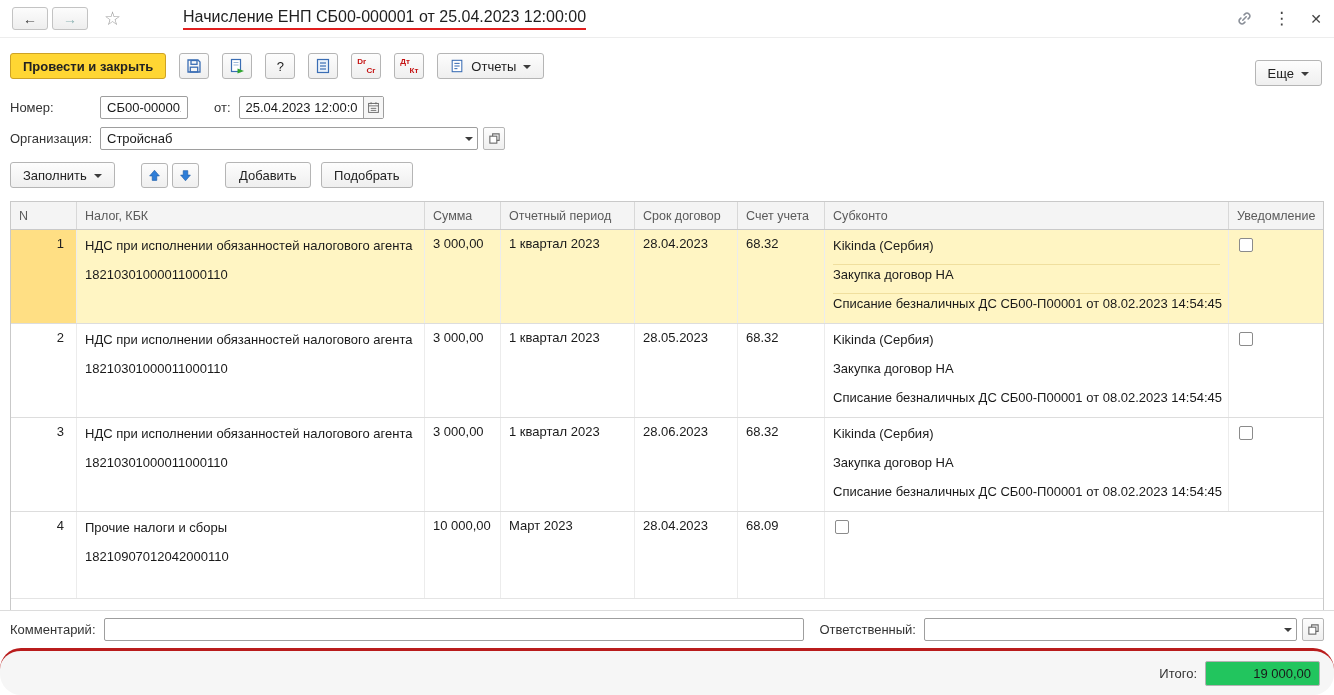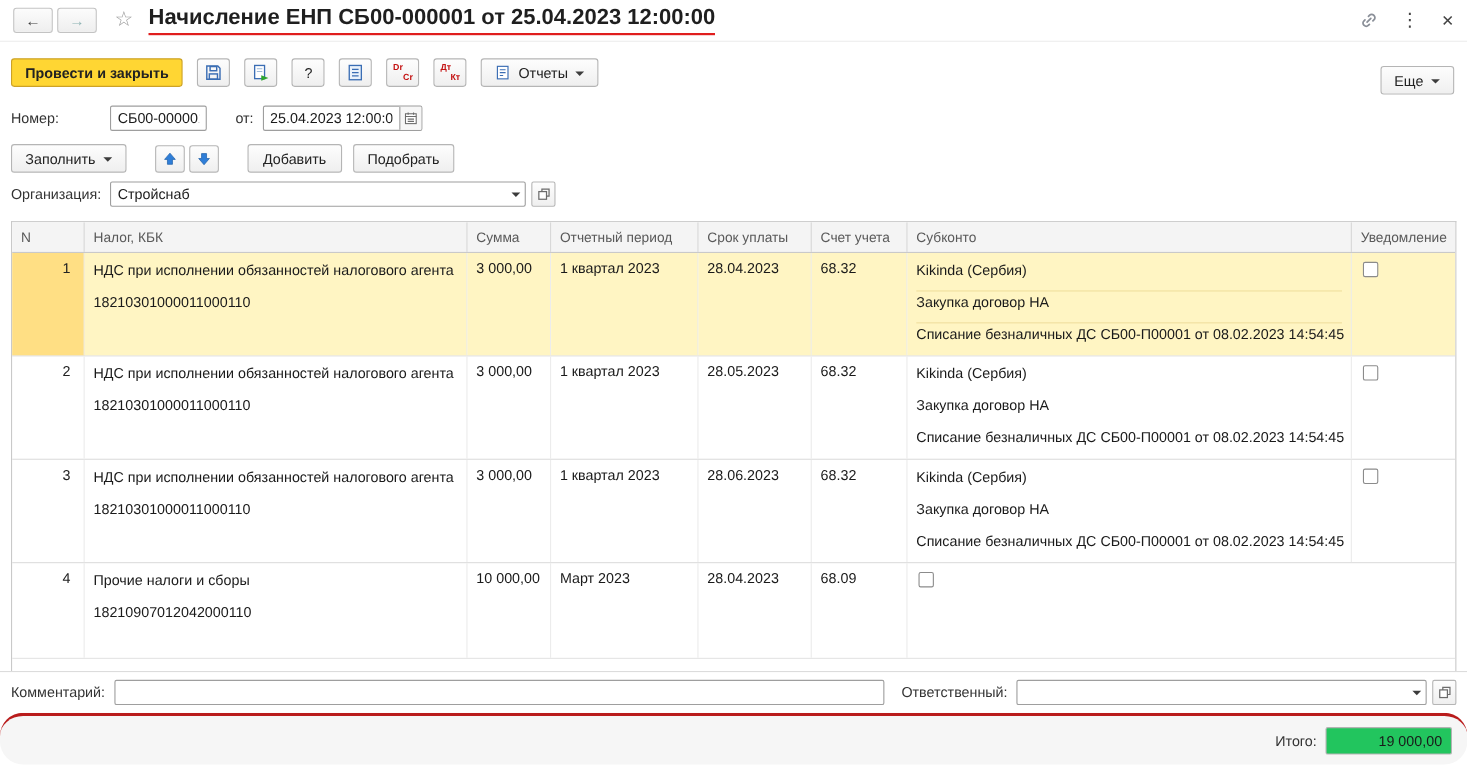--- a/index.html
+++ b/index.html
@@ -14,22 +14,22 @@
   
   .titlebar { height:38px; display:flex; align-items:center; padding:0 12px; border-bottom:1px solid #ededed; }
   .nav-btn {
     width:36px; height:23px; border:1px solid #c3c3c3; border-radius:3px;
     background:linear-gradient(#fcfcfc,#eeeeee); display:flex; align-items:center; justify-content:center;
     font-size:14px; color:#3a3a3a; padding:0; margin-right:4px; cursor:pointer;
   }
   .nav-btn.fwd span { color:#8fb4b4; }
   .star { margin:0 14px 0 12px; color:#9a9a9a; font-size:19px; line-height:1; cursor:pointer; }
   .doc-title {
-    font-size:20px; font-weight:700; color:#1f1f1f; white-space:nowrap;
-    border-bottom:2px solid var(--underline,#e01e1e); padding-bottom:2px;
+    font-size:16px; font-weight:400; color:#1f1f1f; white-space:nowrap;
+    border-bottom:2px solid var(--underline,#e01e1e); padding-bottom:2px;margin-left:48px;
   }
   .tb-right { margin-left:auto; display:flex; align-items:center; gap:20px; }
   .tb-right .dots { font-size:17px; color:#444; cursor:pointer; }
   .tb-right .close { font-size:14px; color:#444; cursor:pointer; }
   .tb-right .link-ic { display:flex; cursor:pointer; }
 
   
   .toolbar { display:flex; align-items:center; padding:8px 12px 6px 10px; gap:13px; }
   .btn {
     border:1px solid #b5b5b5; border-radius:3px; background:linear-gradient(#fdfdfd,#efefef);
@@ -217,66 +217,66 @@
           <line x1="2" y1="6" x2="14" y2="6"></line>
           <line x1="5" y1="1.5" x2="5" y2="4"></line>
           <line x1="11" y1="1.5" x2="11" y2="4"></line>
           <line x1="4.5" y1="9" x2="11.5" y2="9"></line>
           <line x1="4.5" y1="11.5" x2="11.5" y2="11.5"></line>
         </svg>
       </span>
     </div>
   </div>
 
-  <div class="frow commands">
-    <button class="btn">
-      <span>Заполнить</span>
-      <span class="caret"></span>
-    </button>
-    <button class="arrow-btn" style="margin-left:26px;">
-      <svg width="13" height="13" viewBox="0 0 16 16">
-          <path d="M8 1.5 L14 8.5 H10.8 V14 H5.2 V8.5 H2 Z" fill="#2f7ed8" stroke="#1f5fa8" stroke-width="0.8"></path>
-        </svg>
-    </button>
-    <button class="arrow-btn" style="margin-left:4px;">
-      <svg width="13" height="13" viewBox="0 0 16 16">
-          <path d="M8 14.5 L2 7.5 H5.2 V2 H10.8 V7.5 H14 Z" fill="#2f7ed8" stroke="#1f5fa8" stroke-width="0.8"></path>
-        </svg>
-    </button>
-    <button class="btn" style="margin-left:26px; width:86px;">
-      <span>Добавить</span>
-    </button>
-    <button class="btn" style="margin-left:10px; width:92px;">
-      <span>Подобрать</span>
-    </button>
-  </div>
-
   <div class="frow">
     <span class="flabel">Организация:</span>
     <div class="input combo" style="width:378px;">
       <span class="val">Стройснаб</span>
       <span class="dd">
           <span class="caret" style="margin:4px 0 0 0;"></span>
         </span>
     </div>
     <span class="openbtn">
       <svg width="13" height="13" viewBox="0 0 14 14" fill="none" stroke="#6b6b6b" stroke-width="1.2">
         <rect x="2" y="4.5" width="7.5" height="7.5" fill="#fff"></rect>
         <path d="M5 4.5V2h7v7h-2.5"></path>
       </svg>
     </span>
   </div>
 
+  <div class="frow commands">
+    <button class="btn">
+      <span>Заполнить</span>
+      <span class="caret"></span>
+    </button>
+    <button class="arrow-btn" style="margin-left:26px;">
+      <svg width="13" height="13" viewBox="0 0 16 16">
+          <path d="M8 1.5 L14 8.5 H10.8 V14 H5.2 V8.5 H2 Z" fill="#2f7ed8" stroke="#1f5fa8" stroke-width="0.8"></path>
+        </svg>
+    </button>
+    <button class="arrow-btn" style="margin-left:4px;">
+      <svg width="13" height="13" viewBox="0 0 16 16">
+          <path d="M8 14.5 L2 7.5 H5.2 V2 H10.8 V7.5 H14 Z" fill="#2f7ed8" stroke="#1f5fa8" stroke-width="0.8"></path>
+        </svg>
+    </button>
+    <button class="btn" style="margin-left:26px; width:86px;">
+      <span>Добавить</span>
+    </button>
+    <button class="btn" style="margin-left:10px; width:92px;">
+      <span>Подобрать</span>
+    </button>
+  </div>
+
   <div class="table">
     <div class="tgrid thead">
       <div class="th">N</div>
       <div class="th">Налог, КБК</div>
       <div class="th">Сумма</div>
       <div class="th">Отчетный период</div>
-      <div class="th">Срок уплаты</div>
+      <div class="th">Срок договор</div>
       <div class="th">Счет учета</div>
       <div class="th">Субконто</div>
       <div class="th">Уведомление</div>
     </div>
 
     <div class="tgrid trow selected">
       <div class="td num">1</div>
       <div class="td">
         <div class="line">НДС при исполнении обязанностей налогового агента</div>
         <div class="line">18210301000011000110</div>

